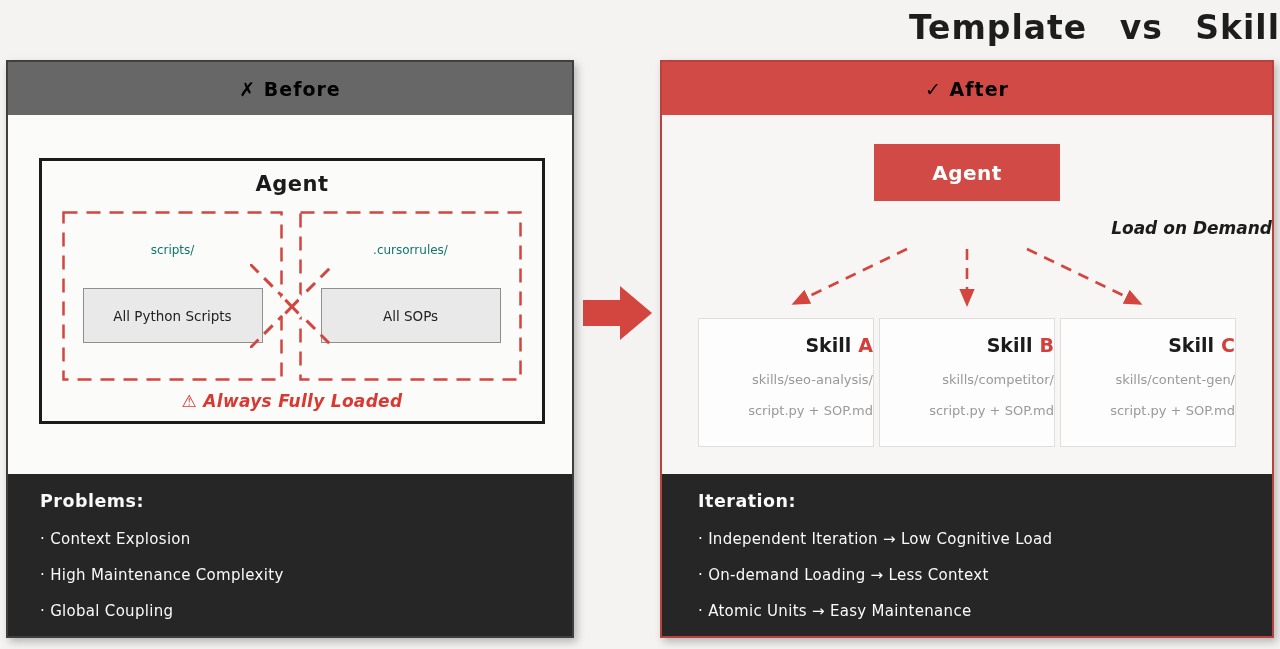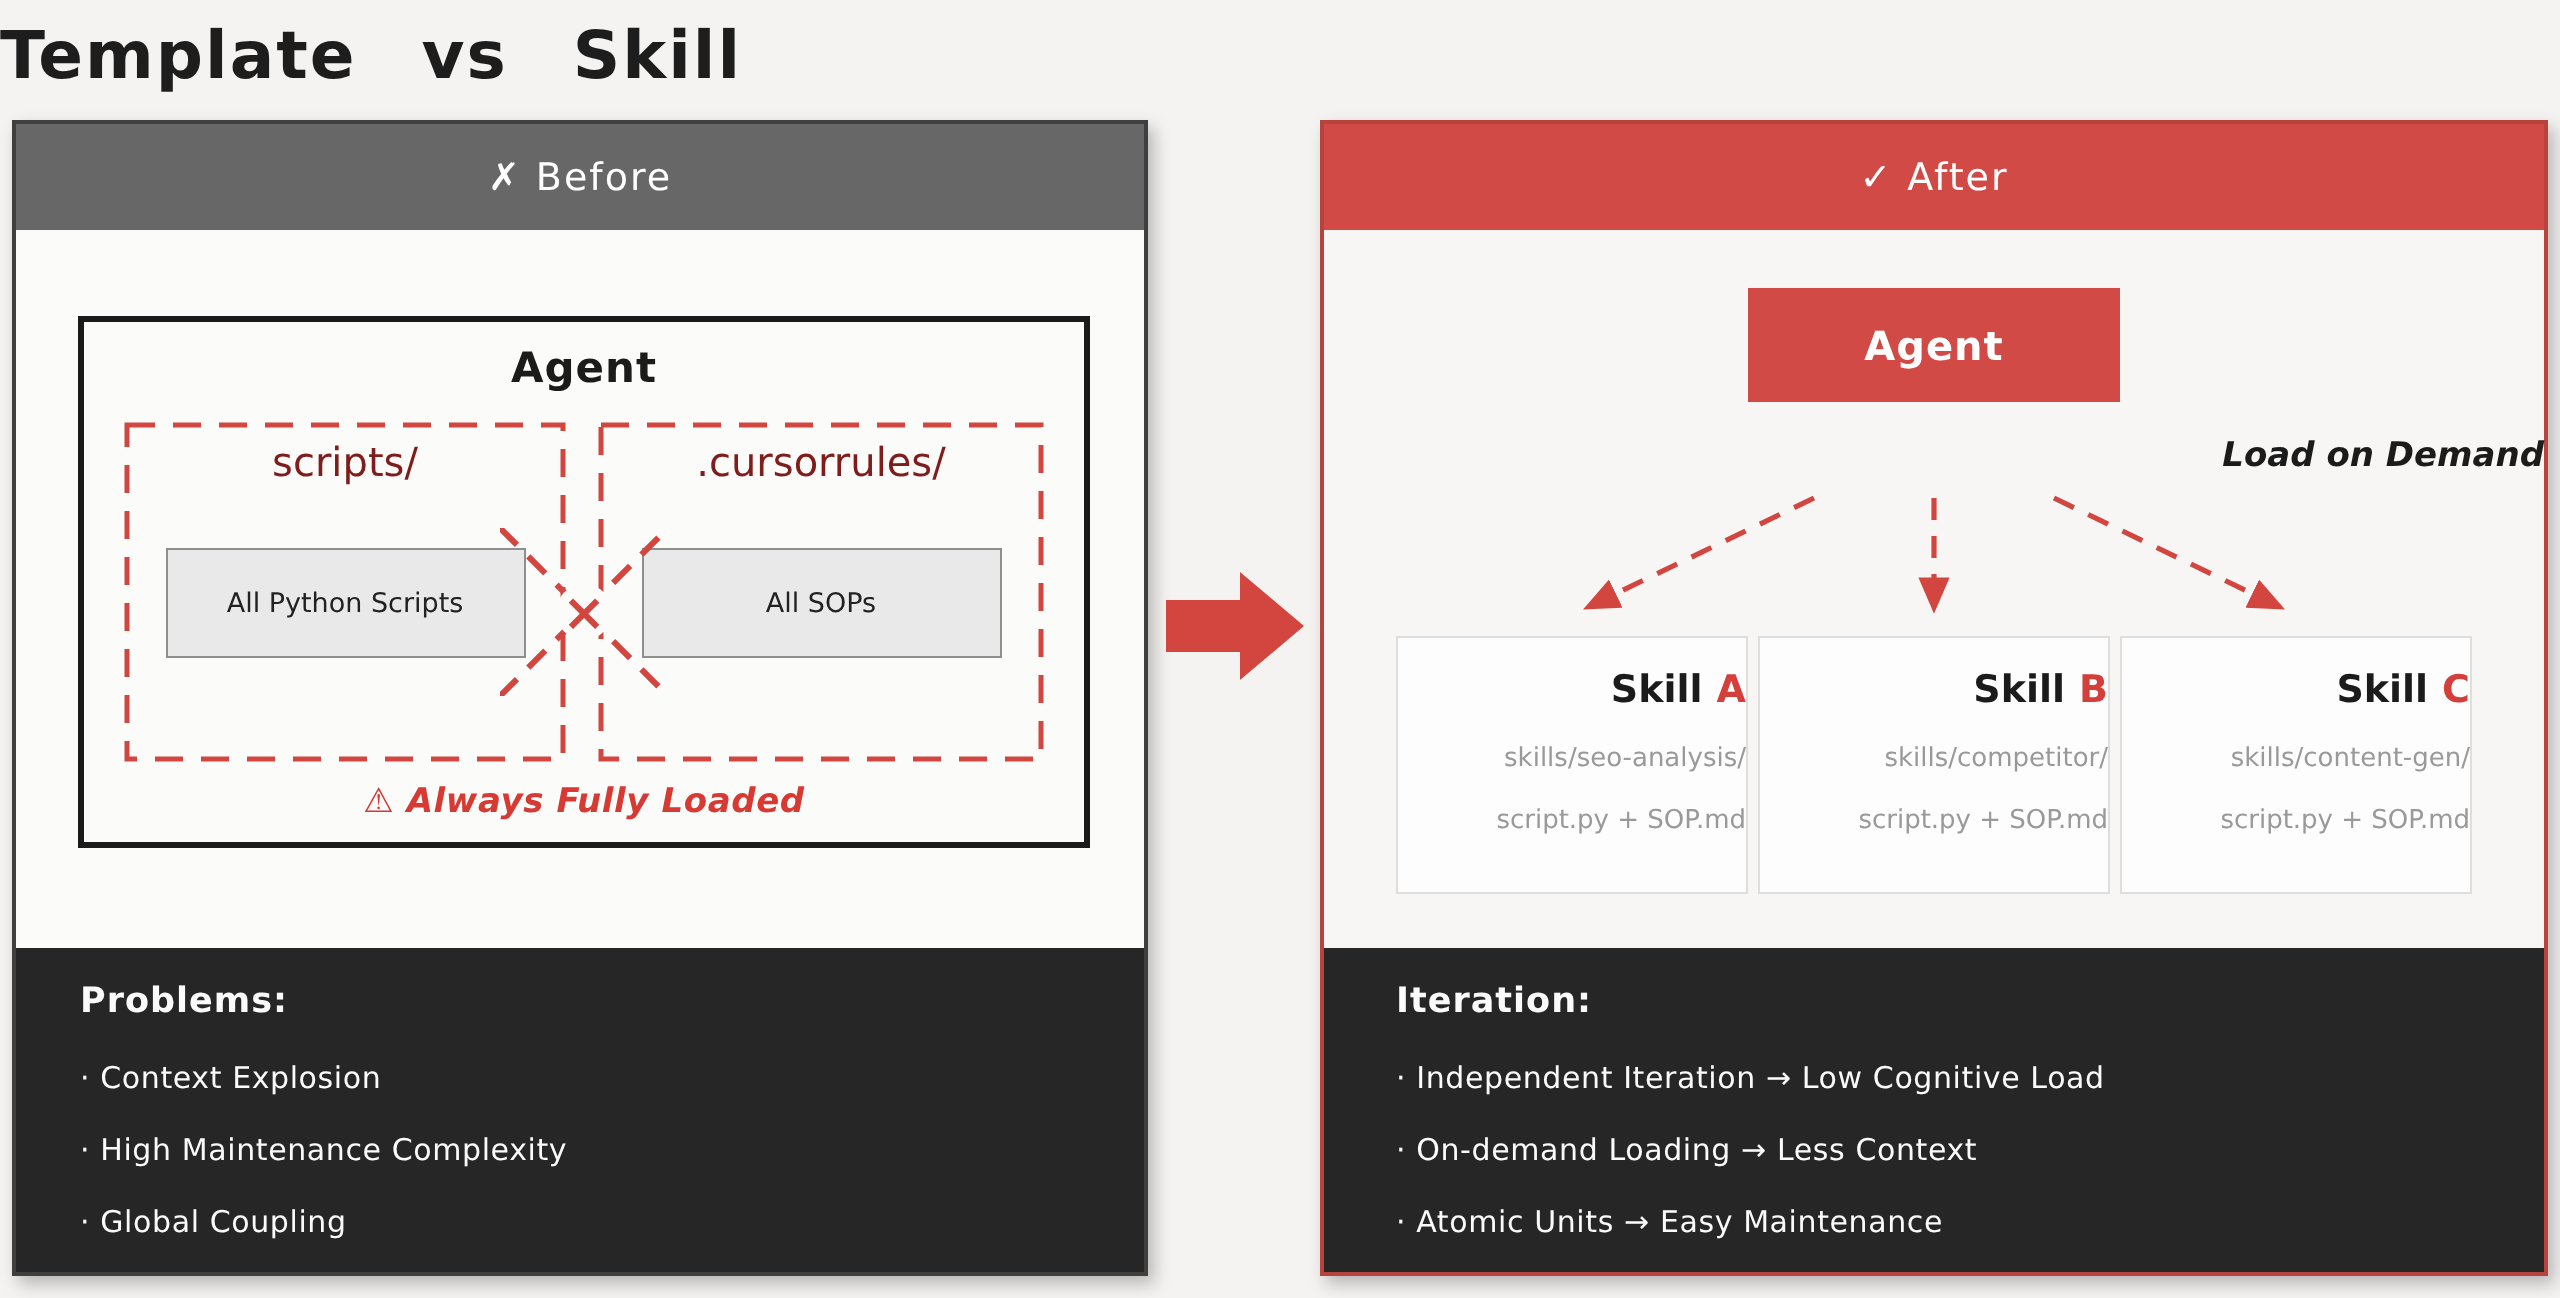--- a/index.html
+++ b/index.html
@@ -8,35 +8,35 @@
     background:#f4f3f1;
   }
   .canvas {
     position:relative; width:1280px; height:649px;
     background:#f4f3f1; overflow:hidden;
   }
 
   
   .main-title {
     position:absolute; top:8px; left:0; right:0;
-    text-align:left; font-size:33px; font-weight:bold;
+    text-align:right; font-size:33px; font-weight:bold;
     color:#1d1d1d; letter-spacing:1px; word-spacing:20px;
   }
 
   
   .panel {
     position:absolute; top:60px; height:578px;
     box-shadow:3px 4px 8px rgba(0,0,0,0.25);
   }
   .panel-before { left:6px;  width:568px; border:2px solid #3f3f3f; background:#fbfbfa; }
   .panel-after  { left:660px; width:614px; border:2px solid #b8423d; background:#f7f6f4; }
 
   .panel-header {
     height:53px; display:flex; align-items:center; justify-content:center;
-    color:#ffffff; font-size:19px; font-weight:normal; letter-spacing:1px;
+    color:#000000; font-size:19px; font-weight:bold; letter-spacing:1px;
   }
   .hdr-gray { background:#676767; }
   .hdr-red  { background:#d24a45; }
 
   .panel-body { position:relative; height:359px; }
 
   .panel-dark {
     height:162px; background:#262626; color:#fafafa;
     padding:17px 0 0 32px;
   }
@@ -52,21 +52,21 @@
   }
   .agent-title {
     text-align:center; margin-top:11px; font-size:21px; font-weight:bold;
     color:#1b1b1b; letter-spacing:0.5px;
   }
   .dashed-row { position:absolute; left:20px; top:50px; width:460px; height:170px; }
   .dashed-box { position:absolute; top:0; height:170px; text-align:center; }
   .dashed-box .frame { position:absolute; left:0; top:0; }
   .db-left  { left:0;  width:221px; }
   .db-right { right:0; width:223px; }
-  .dir-label { margin-top:8px; font-size:20px; color:#7f1d1d; position:relative; }
+  .dir-label { margin-top:32px; font-size:12px; color:#0f766e; position:relative; }
   .gray-box {
     position:relative; margin:31px auto 0; width:180px; height:55px;
     background:#e9e9e9; border:1px solid #8f8f8f;
     display:flex; align-items:center; justify-content:center;
     font-size:13.5px; color:#222;
   }
   .cross-svg { position:absolute; left:188px; top:53px; }
   .warning {
     position:absolute; left:0; right:0; top:230px; text-align:center;
     font-style:italic; font-weight:600; font-size:17px; color:#d63a33;

